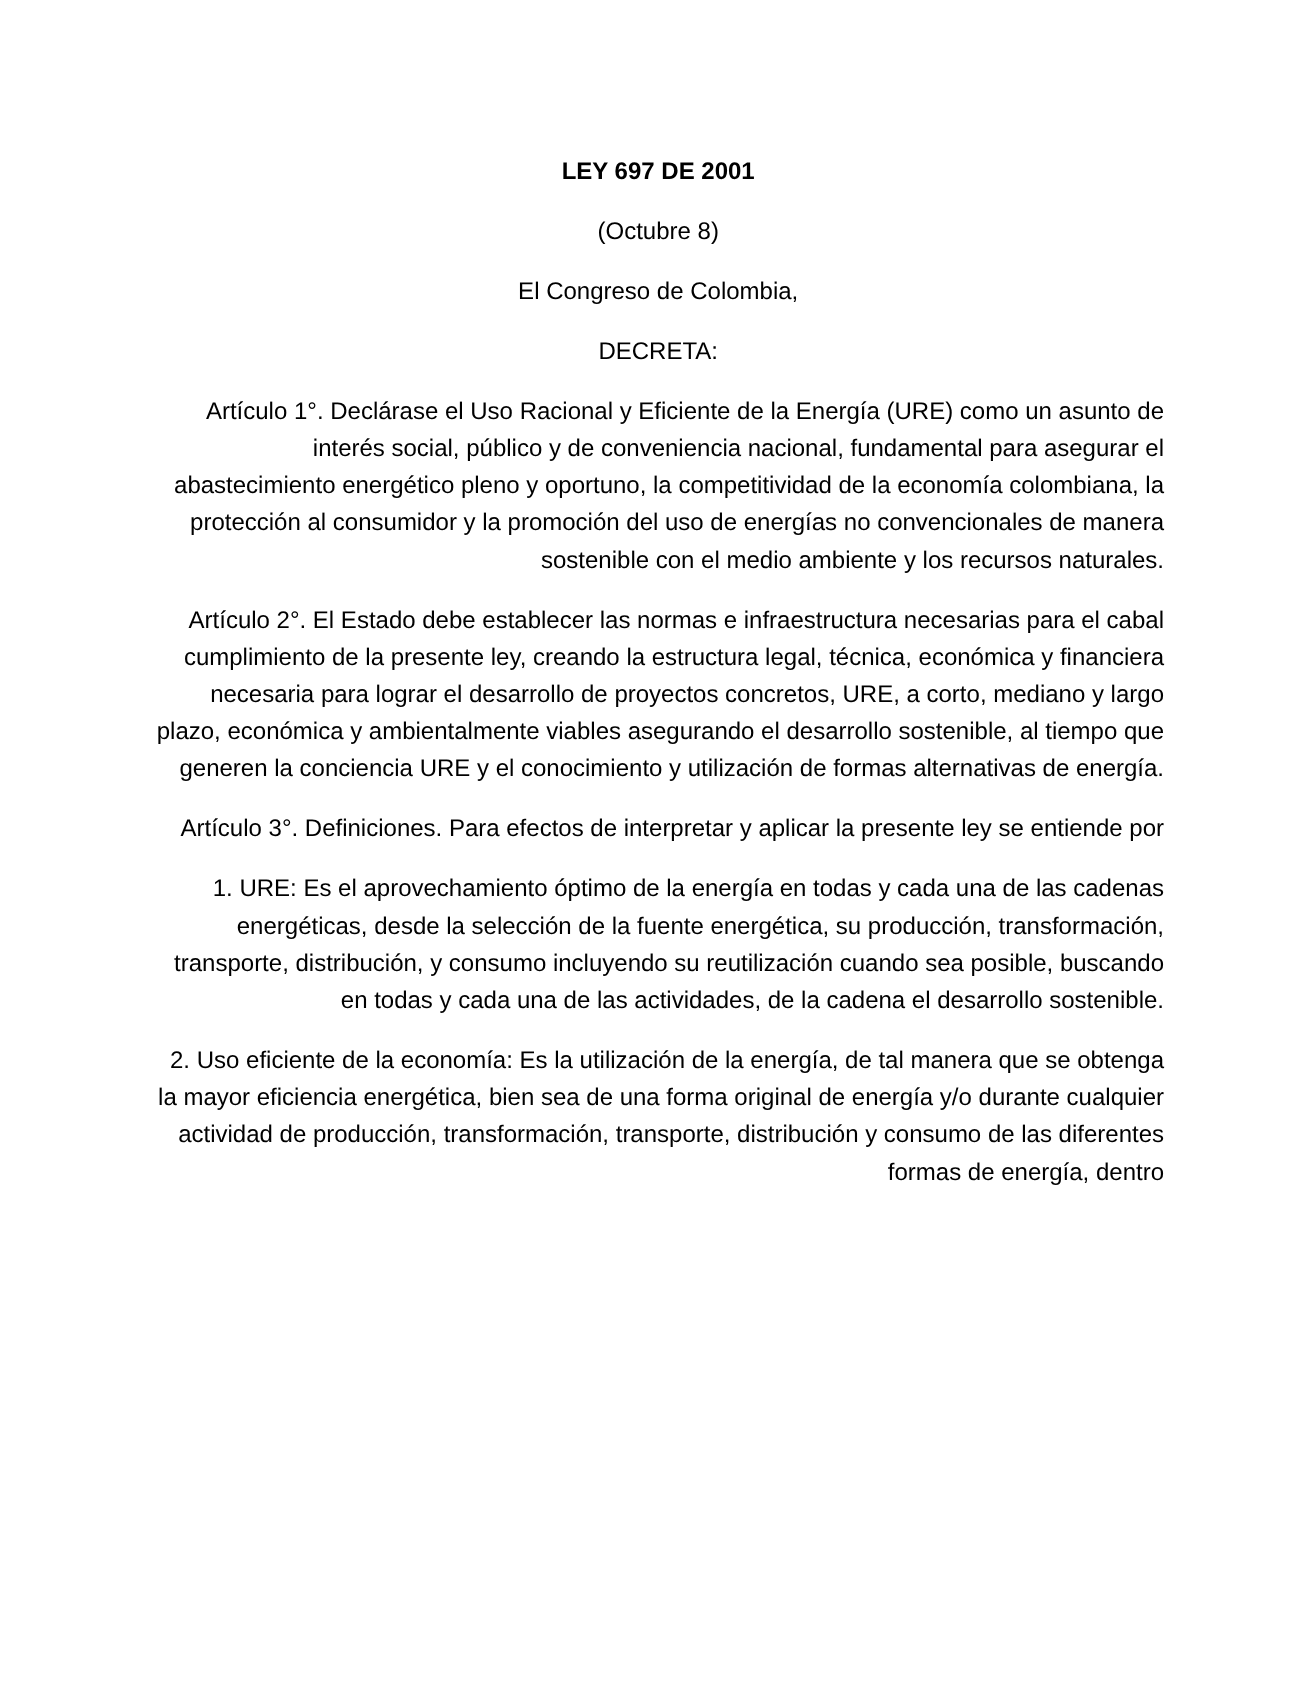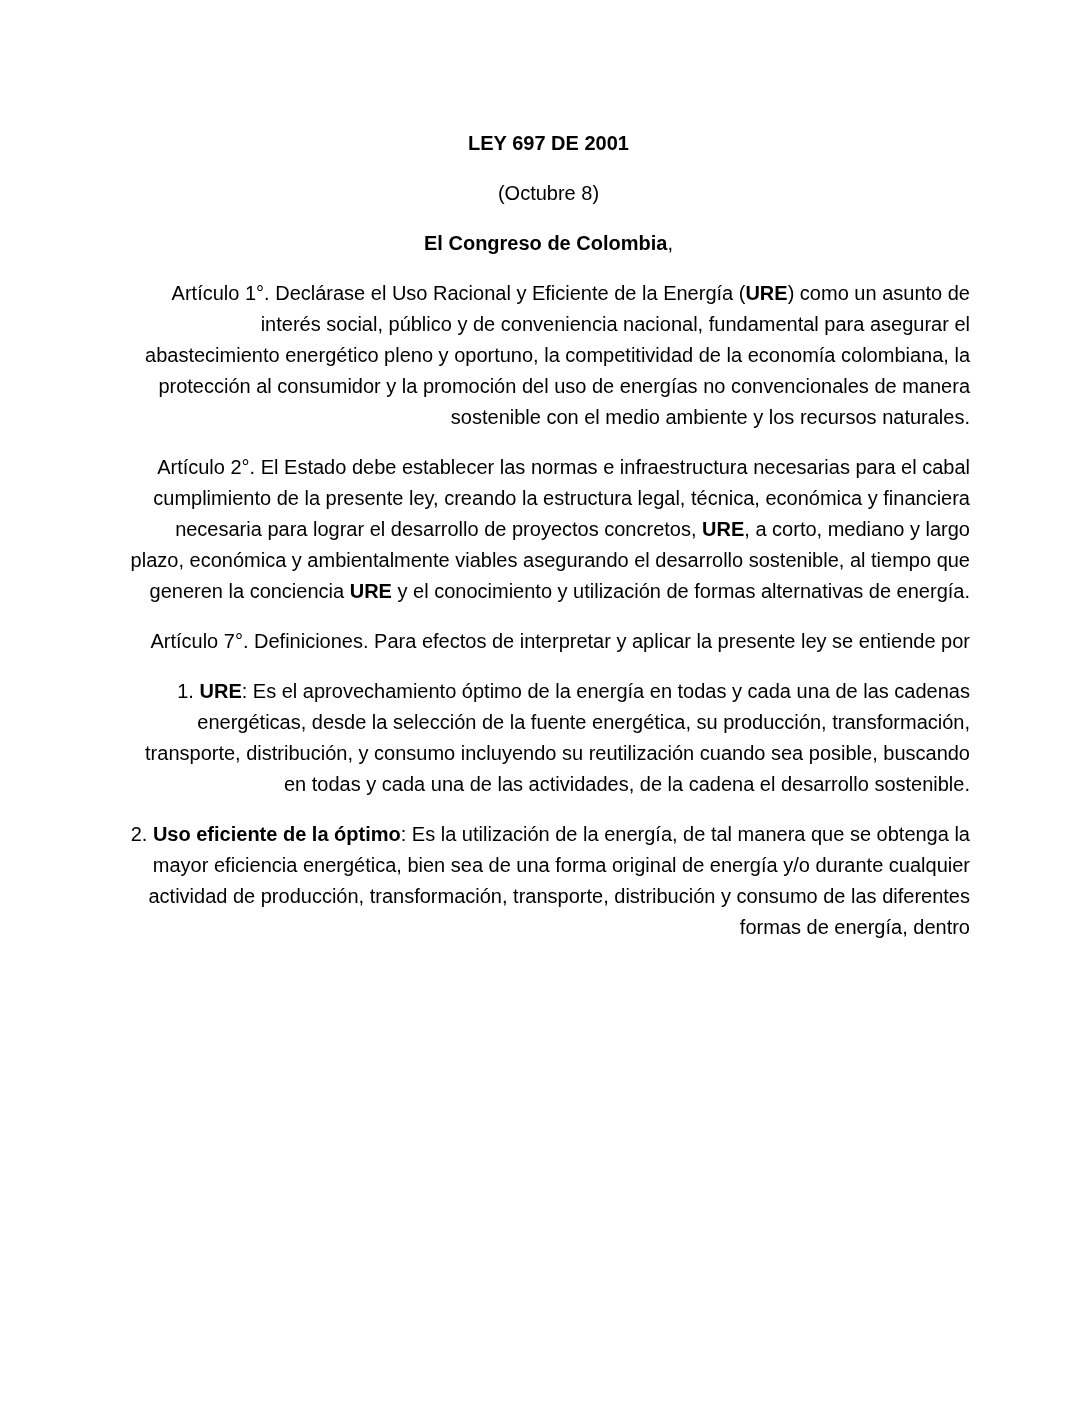--- a/index.html
+++ b/index.html
@@ -27,45 +27,46 @@
     line-height: 31px;
     text-align: right;
   }
   .center {
     text-align: center;
   }
   .bold {
     font-weight: bold;
   }
   b {
-    font-weight: bold;
+    font-weight: normal;
   }
   a.doc-link {
     color: #0000cc;
     text-decoration: underline;
     cursor: pointer;
   }
 </style>
 </head>
 <body>
 
 <div class="page">
 
   <h1 class="para center bold">LEY 697 DE 2001</h1>
 
   <p class="para center">(Octubre 8)</p>
 
 
 
   <p class="para center"><b>El Congreso de Colombia</b><span>,</span></p>
 
+  <p class="para center">DECRETA:</p>
 
   <p class="para"><span>Artículo 1°. Declárase el Uso Racional y Eficiente de la Energía (</span><b>URE</b><span>) como un asunto de interés social, público y de conveniencia nacional, fundamental para asegurar el abastecimiento energético pleno y oportuno, la competitividad de la economía colombiana, la protección al consumidor y la promoción del uso de energías no convencionales de manera sostenible con el medio ambiente y los recursos naturales.</span></p>
 
   <p class="para"><span>Artículo 2°. El Estado debe establecer las normas e infraestructura necesarias para el cabal cumplimiento de la presente ley, creando la estructura legal, técnica, económica y financiera necesaria para lograr el desarrollo de proyectos concretos, </span><b>URE</b><span>, a corto, mediano y largo plazo, económica y ambientalmente viables asegurando el desarrollo sostenible, al tiempo que generen la conciencia </span><b>URE</b><span> y el conocimiento y utilización de formas alternativas de energía.</span></p>
 
-  <p class="para">Artículo 7°. Definiciones. Para efectos de interpretar y aplicar la presente ley se entiende por</p>
+  <p class="para">Artículo 3°. Definiciones. Para efectos de interpretar y aplicar la presente ley se entiende por</p>
 
   <p class="para"><span>1. </span><b>URE</b><span>: Es el aprovechamiento óptimo de la energía en todas y cada una de las cadenas energéticas, desde la selección de la fuente energética, su producción, transformación, transporte, distribución, y consumo incluyendo su reutilización cuando sea posible, buscando en todas y cada una de las actividades, de la cadena el desarrollo sostenible.</span></p>
 
-  <p class="para"><span>2. </span><b>Uso eficiente de la óptimo</b><span>: Es la utilización de la energía, de tal manera que se obtenga la mayor eficiencia energética, bien sea de una forma original de energía y/o durante cualquier actividad de producción, transformación, transporte, distribución y consumo de las diferentes formas de energía, dentro</span></p>
+  <p class="para"><span>2. </span><b>Uso eficiente de la economía</b><span>: Es la utilización de la energía, de tal manera que se obtenga la mayor eficiencia energética, bien sea de una forma original de energía y/o durante cualquier actividad de producción, transformación, transporte, distribución y consumo de las diferentes formas de energía, dentro</span></p>
 
 </div>
 
 </body></html>

